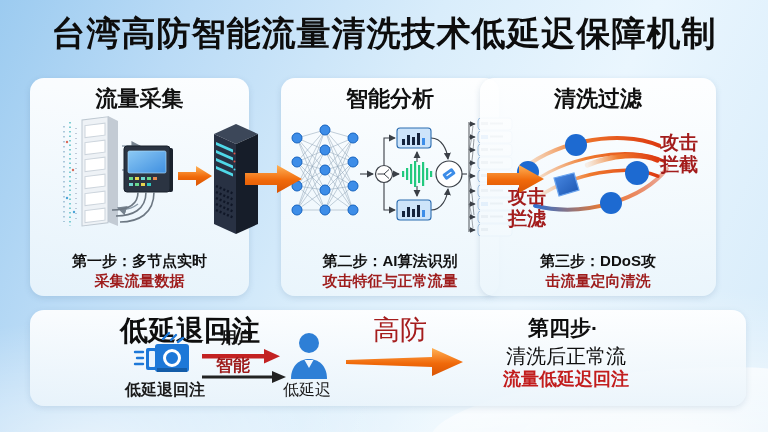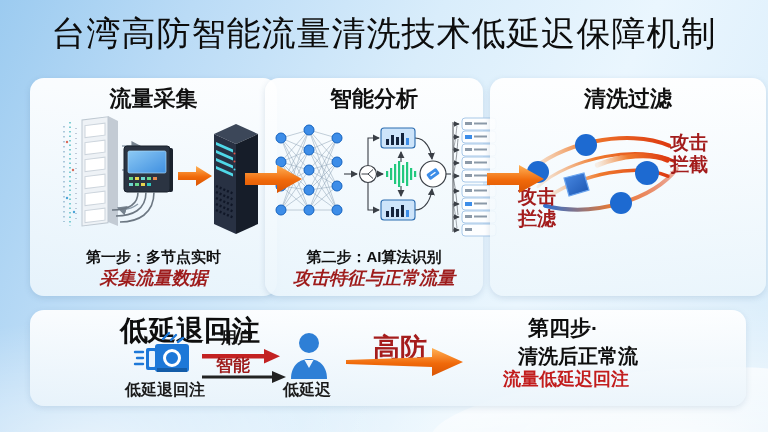--- a/index.html
+++ b/index.html
@@ -6,55 +6,55 @@
   body{font-family:"Liberation Sans","DejaVu Sans",sans-serif;}
   .canvas{position:relative;width:768px;height:432px;overflow:hidden;
     background:
       radial-gradient(620px 260px at 88% 104%, rgba(255,255,255,.85), rgba(255,255,255,0) 62%),
       radial-gradient(500px 200px at 12% 102%, rgba(255,255,255,.55), rgba(255,255,255,0) 60%),
       linear-gradient(115deg,#9ccbf0 0%,#badbf6 20%,#d9edfb 46%,#eaf6fe 68%,#d6ebfa 100%);}
   .swoosh{position:absolute;left:430px;top:372px;width:420px;height:90px;border-radius:50%;
     background:linear-gradient(180deg,rgba(255,255,255,.75),rgba(255,255,255,0));
     transform:rotate(-6deg);}
   .main-title{position:absolute;left:0;right:0;top:10px;text-align:center;font-size:34px;
-    font-weight:400;color:#0d0d0d;letter-spacing:1px;line-height:1.4;}
+    font-weight:700;color:#0d0d0d;letter-spacing:1px;line-height:1.4;}
   .card{position:absolute;top:78px;height:218px;border-radius:14px;
     background:linear-gradient(180deg,rgba(255,255,255,.94),rgba(236,246,252,.88));
     box-shadow:0 2px 6px rgba(70,110,150,.18);}
-  .card1{left:30px;width:219px;padding-left:28px;}
-  .card2{left:265px;width:218px;}
-  .card3{left:490px;width:276px;}
+  .card1{left:30px;width:219px;}
+  .card2{left:281px;width:218px;}
+  .card3{left:480px;width:236px;}
   .card-header{position:absolute;top:6px;left:0;right:0;text-align:center;font-size:22px;
     font-weight:800;color:#111;}
   .card-graphic{position:absolute;top:34px;left:0;}
   .step{position:absolute;bottom:6px;left:0;right:0;text-align:center;line-height:1.3;}
   .step-l1{font-size:15px;font-weight:800;color:#101010;}
-  .step-l2{font-size:18px;font-weight:800;color:#9e1c1c;font-style:italic;}
+  .step-l2{font-size:15px;font-weight:800;color:#9e1c1c;}
   .orbit-label{position:absolute;width:48px;font-size:19px;font-weight:800;color:#a31c1c;
     line-height:1.15;text-align:left;}
   .flow-arrow{position:absolute;width:58px;height:34px;}
   .bottom-bar{position:absolute;left:30px;top:310px;width:716px;height:96px;border-radius:14px;
     background:linear-gradient(180deg,rgba(255,255,255,.92),rgba(234,244,251,.88));
     box-shadow:0 2px 6px rgba(70,110,150,.15);}
   .bb-title{position:absolute;left:160px;top:2px;transform:translateX(-50%);font-size:28px;
     font-weight:900;color:#0e0e0e;}
   .bb-source-label{position:absolute;left:135px;top:70px;transform:translateX(-50%);
     font-size:16px;font-weight:600;color:#1a1a1a;}
   .bb-user-label{position:absolute;left:207px;top:18px;transform:translateX(-50%);
     font-size:16px;font-weight:700;color:#141414;}
   .bb-smart-label{position:absolute;left:203px;top:44px;transform:translateX(-50%);
     font-size:17px;font-weight:800;color:#9e1c1c;}
   .bb-person-label{position:absolute;left:277px;top:70px;transform:translateX(-50%);
-    font-size:16px;font-weight:700;color:#1a1a1a;}
-  .bb-highlight{position:absolute;left:370px;top:20px;transform:translateX(-50%);
-    font-size:27px;font-weight:700;color:#a51d1d;text-align:right;}
+    font-size:16px;font-weight:400;color:#1a1a1a;}
+  .bb-highlight{position:absolute;left:370px;top:2px;transform:translateX(-50%);
+    font-size:27px;font-weight:400;color:#a51d1d;text-align:right;}
   .bb-step-title{position:absolute;left:533px;top:4px;transform:translateX(-50%);
     font-size:21px;font-weight:900;color:#0e0e0e;}
   .bb-result1{position:absolute;left:536px;top:33px;transform:translateX(-50%);
-    font-size:20px;font-weight:700;color:#0e0e0e;margin-left:12px;}
+    font-size:20px;font-weight:400;color:#0e0e0e;}
   .bb-result2{position:absolute;left:536px;top:57px;transform:translateX(-50%);
     font-size:18px;font-weight:900;color:#c21d1d;}
   .abs{position:absolute;}
 </style>
 </head>
 <body>
 
 <div class="canvas">
 
   <div class="swoosh"></div>
@@ -364,20 +364,24 @@
       <g fill="#1d6ad1">
         <circle cx="96" cy="33" r="11"></circle>
         <circle cx="48" cy="60" r="11"></circle>
         <circle cx="157" cy="61" r="12"></circle>
         <circle cx="131" cy="91" r="11"></circle>
       </g>
       <polygon points="74,66 94,61 99,78 79,84" fill="url(#dg)" stroke="#6aa4ee" stroke-width="1.2"></polygon>
     </svg>
     <div class="orbit-label" style="left:170px;top:54px;text-align:right;">攻击拦截</div>
     <div class="orbit-label" style="left:28px;top:108px;">攻击拦滤</div>
+    <div class="step">
+      <div class="step-l1">第三步：DDoS攻</div>
+      <div class="step-l2">击流量定向清洗</div>
+    </div>
   </section>
 
   <svg class="flow-arrow" style="left:245px;top:162px;" viewBox="0 0 58 34">
     <defs>
         <linearGradient id="oga" x1="0" y1="0" x2="0" y2="1">
       <stop offset="0" stop-color="#ffb257"></stop>
           <stop offset=".55" stop-color="#f0690a"></stop>
           <stop offset="1" stop-color="#d85404"></stop>
     </linearGradient>
       </defs>

